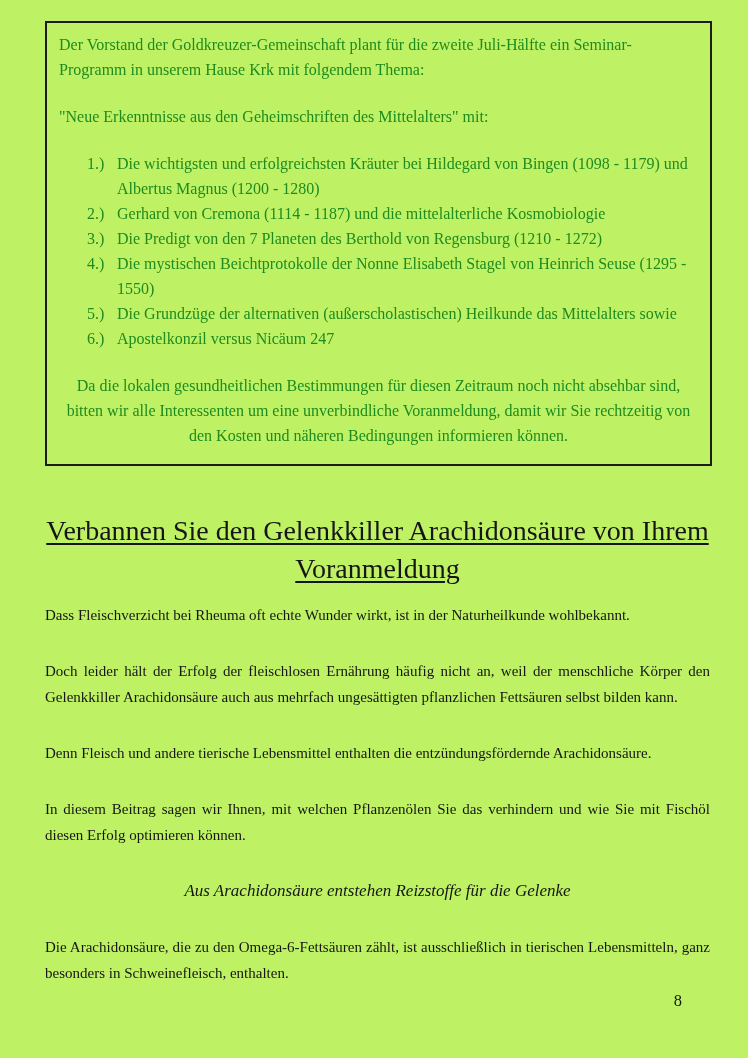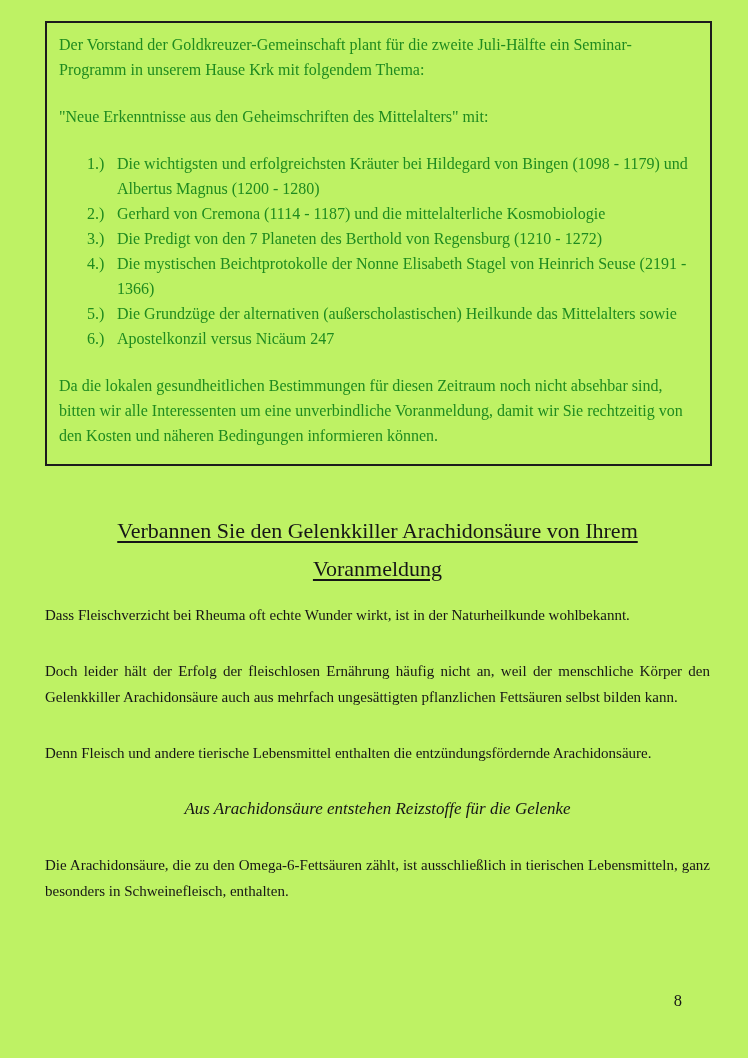--- a/index.html
+++ b/index.html
@@ -26,20 +26,21 @@
     padding: 9px 12px 16px 12px;
     color: #1f8b1f;
     font-size: 16px;
     line-height: 25px;
   }
   .notice-box p {
     margin: 0 0 22px 0;
   }
   .notice-box p:last-child {
     margin-bottom: 0;
+    text-align: center;
   }
   .topic-list {
     margin: 0 0 22px 28px;
   }
   .topic-list .row {
     display: flex;
     align-items: flex-start;
   }
   .topic-list .num {
     flex: 0 0 30px;
@@ -48,21 +49,21 @@
     flex: 1 1 auto;
   }
 
   
   .article {
     margin: 0 38px 0 45px;
   }
   .article-title {
     margin: 46px 0 14px 0;
     text-align: center;
-    font-size: 22px;
+    font-size: 28px;
     line-height: 38px;
     font-weight: normal;
     color: #161616;
   }
   .article-title .tl {
     text-decoration: underline;
     text-underline-offset: 3px;
     text-decoration-thickness: 1.5px;
   }
   .body-para {
@@ -108,41 +109,42 @@
       <div class="row">
         <span class="num">2.)</span>
         <span class="txt">Gerhard von Cremona (1114 - 1187) und die mittelalterliche Kosmobiologie</span>
       </div>
       <div class="row">
         <span class="num">3.)</span>
         <span class="txt">Die Predigt von den 7 Planeten des Berthold von Regensburg (1210 - 1272)</span>
       </div>
       <div class="row">
         <span class="num">4.)</span>
-        <span class="txt">Die mystischen Beichtprotokolle der Nonne Elisabeth Stagel von Heinrich Seuse (2191 - 1366)</span>
+        <span class="txt">Die mystischen Beichtprotokolle der Nonne Elisabeth Stagel von Heinrich Seuse (1295 - 1550)</span>
       </div>
       <div class="row">
         <span class="num">5.)</span>
         <span class="txt">Die Grundzüge der alternativen (außerscholastischen)  Heilkunde das Mittelalters sowie</span>
       </div>
       <div class="row">
         <span class="num">6.)</span>
         <span class="txt">Apostelkonzil versus Nicäum 247</span>
       </div>
     </div>
 
     <p>Da die lokalen gesundheitlichen Bestimmungen für diesen Zeitraum noch nicht absehbar sind, bitten wir alle Interessenten um eine unverbindliche Voranmeldung, damit wir Sie rechtzeitig von den Kosten und näheren Bedingungen informieren können.</p>
   </div>
 
   <div class="article">
     <h1 class="article-title"><span class="tl">Verbannen Sie den Gelenkkiller Arachidonsäure von Ihrem</span><br><span class="tl">Voranmeldung</span></h1>
 
     <p class="body-para">Dass Fleischverzicht bei Rheuma oft echte Wunder wirkt, ist in der Naturheilkunde wohlbekannt.</p>
     <p class="body-para">Doch leider hält der Erfolg der fleischlosen Ernährung häufig nicht an, weil der menschliche Körper den Gelenkkiller Arachidonsäure auch aus mehrfach ungesättigten pflanzlichen Fettsäuren selbst bilden kann.</p>
     <p class="body-para">Denn Fleisch und andere tierische Lebensmittel enthalten die entzündungsfördernde Arachidonsäure.</p>
+    <p class="body-para">In diesem Beitrag sagen wir Ihnen, mit welchen Pflanzenölen Sie das verhindern und wie Sie mit Fischöl diesen Erfolg optimieren können.</p>
 
     <p class="subheading">Aus Arachidonsäure entstehen Reizstoffe für die Gelenke</p>
 
     <p class="body-para">Die Arachidonsäure, die zu den Omega-6-Fettsäuren zählt, ist ausschließlich in tierischen Lebensmitteln, ganz besonders in Schweinefleisch, enthalten.</p>
 
   </div>
 
   <div class="page-number">8</div>
 
 </div>

